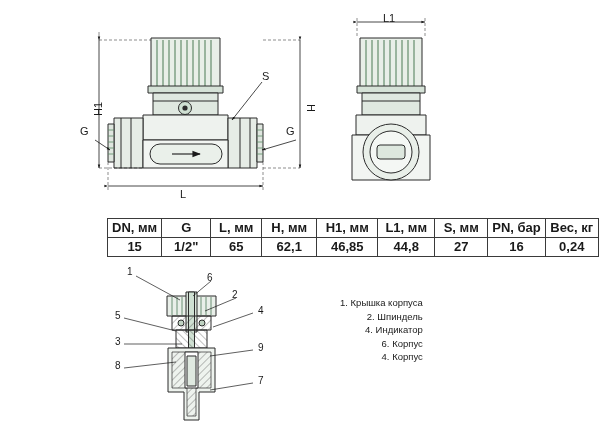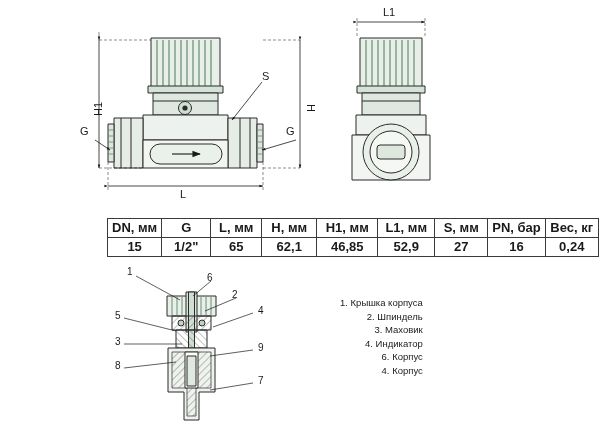--- a/index.html
+++ b/index.html
@@ -224,21 +224,21 @@
       </g>
     </g>
   </svg>
 
   <div class="lbl rot90" style="left:92px;top:116px;">H1</div>
   <div class="lbl" style="left:80px;top:125px;">G</div>
   <div class="lbl" style="left:286px;top:125px;">G</div>
   <div class="lbl" style="left:262px;top:70px;">S</div>
   <div class="lbl rot90" style="left:305px;top:112px;">H</div>
   <div class="lbl" style="left:180px;top:188px;">L</div>
-  <div class="lbl" style="left:383px;top:6px;">L1</div>
+  <div class="lbl" style="left:383px;top:12px;">L1</div>
 
   <table class="spec-table">
     <thead>
       <tr>
         <th class="c-dn">DN, мм</th>
         <th class="c-g">G</th>
         <th class="c-l">L, мм</th>
         <th class="c-h">H, мм</th>
         <th class="c-h1">H1, мм</th>
         <th class="c-l1">L1, мм</th>
@@ -247,40 +247,39 @@
         <th class="c-w">Вес, кг</th>
       </tr>
     </thead>
     <tbody>
       <tr>
         <td>15</td>
         <td>1/2"</td>
         <td>65</td>
         <td>62,1</td>
         <td>46,85</td>
-        <td>52,9</td>
+        <td>44,8</td>
         <td>27</td>
         <td>16</td>
         <td>0,24</td>
       </tr>
     </tbody>
   </table>
 
   <div class="num" style="left:127px;top:266px;">1</div>
   <div class="num" style="left:207px;top:272px;">6</div>
   <div class="num" style="left:232px;top:289px;">2</div>
   <div class="num" style="left:258px;top:305px;">4</div>
   <div class="num" style="left:115px;top:310px;">5</div>
   <div class="num" style="left:115px;top:336px;">3</div>
   <div class="num" style="left:115px;top:360px;">8</div>
   <div class="num" style="left:258px;top:342px;">9</div>
   <div class="num" style="left:258px;top:375px;">7</div>
 
   <div class="legend">
     <div>1. Крышка корпуса</div>
     <div>2. Шпиндель</div>
-    <div>3. Маховик</div>
     <div>4. Индикатор</div>
     <div>6. Корпус</div>
     <div>4. Корпус</div>
   </div>
 
 </div>
 
 </body></html>

